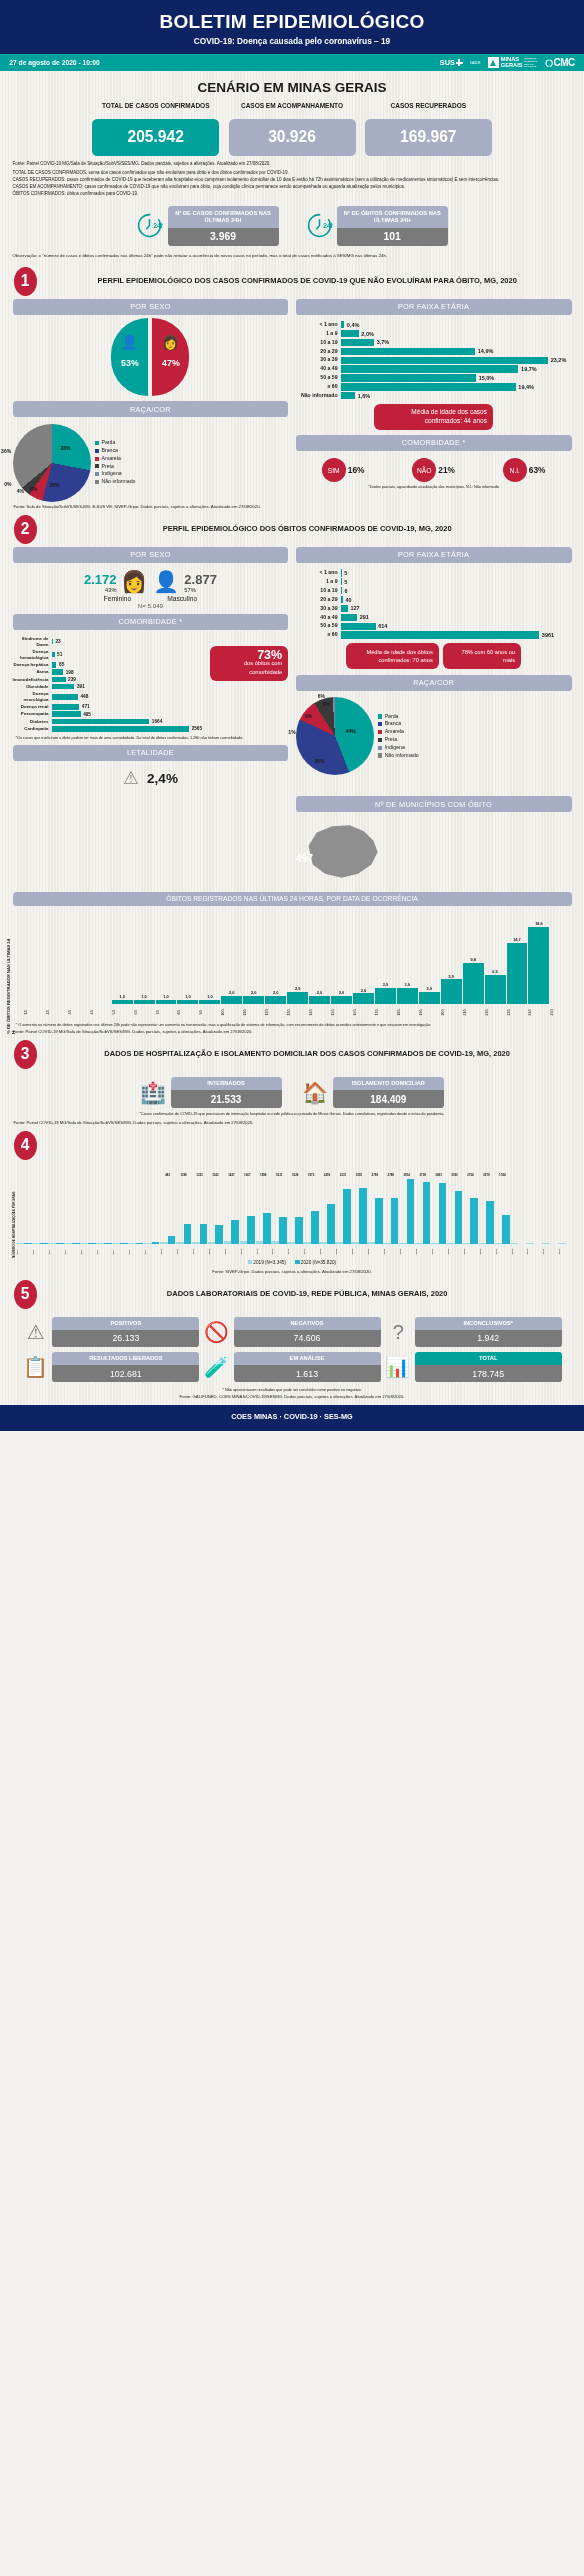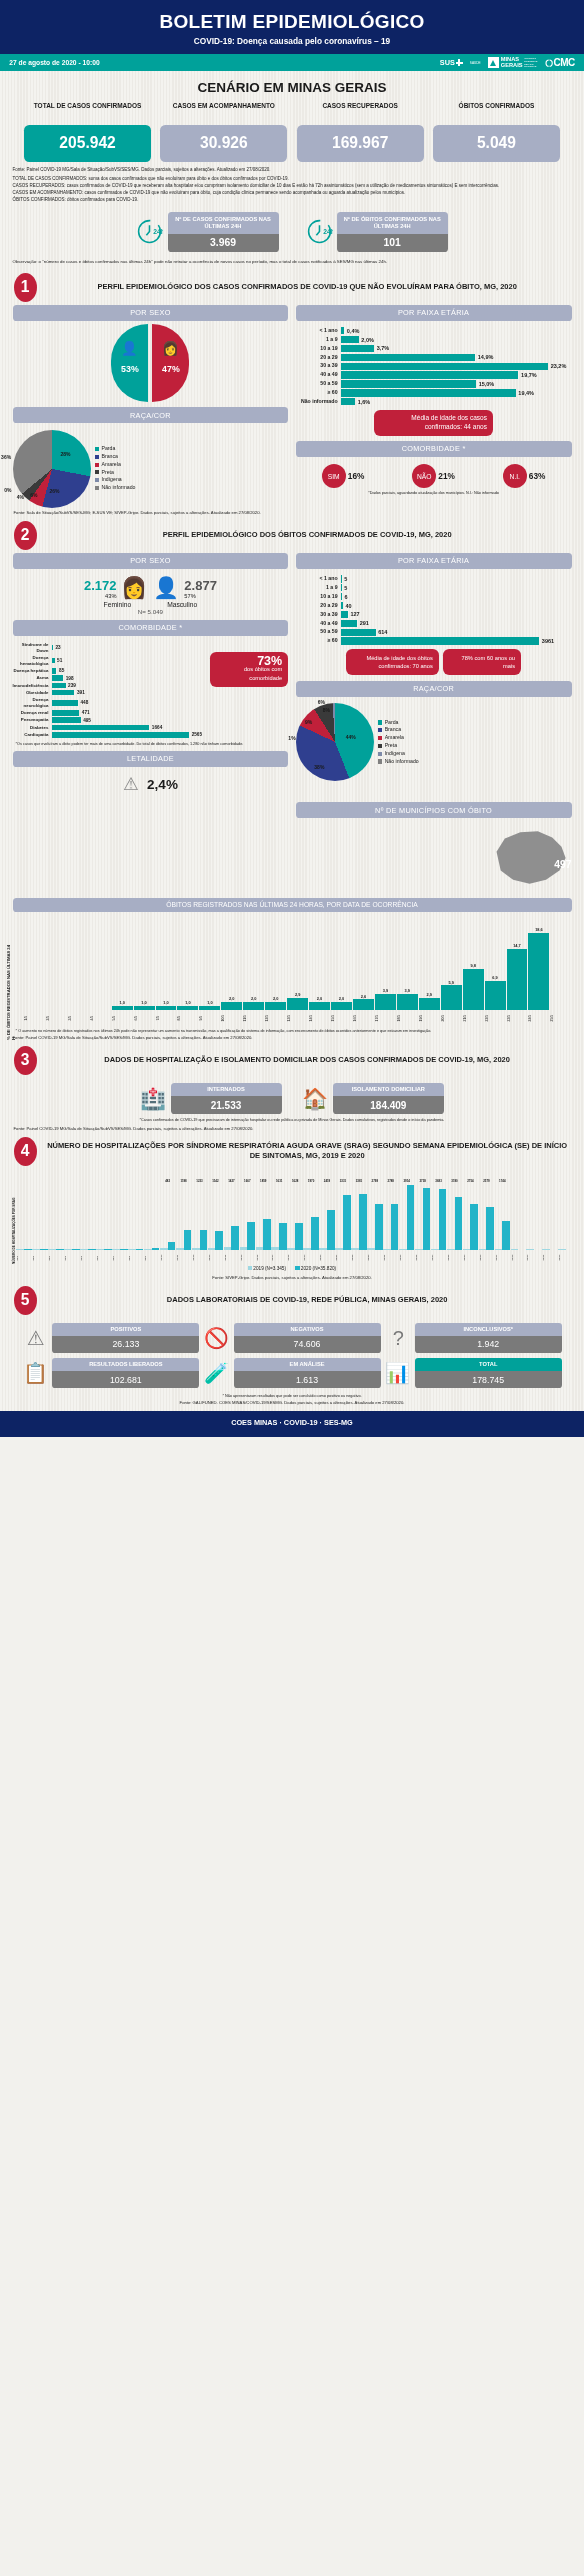--- a/index.html
+++ b/index.html
@@ -42,21 +42,21 @@
   .scenario h3 { font-size: 13.5px; font-weight:bold;
       font-family:"Liberation Sans Narrow","Liberation Sans",sans-serif; }
   .scenario h4 { font-size: 12.5px; font-weight:bold; margin-top:1px;
       font-family:"Liberation Sans Narrow","Liberation Sans",sans-serif;}
 
   
   .kpis { display:flex; justify-content:center; gap:9.3px; padding: 5.2px 11.4px 0; }
   .kpi { width: 127px; text-align:center; }
   .kpi .lab { font-size:6.5px; font-weight:bold; line-height:7.8px; min-height:16.6px;
       font-family:"Liberation Sans Narrow","Liberation Sans",sans-serif; }
-  .kpi .box { margin-top:6px; border-radius:5.2px; color:#fff; font-size:15.6px;
+  .kpi .box { margin-top:0; border-radius:5.2px; color:#fff; font-size:15.6px;
       font-weight:bold; padding:9.3px 0 10.4px; }
   .kpi.teal .box { background:#00a19a; }
   .kpi.grey .box { background:#a7aec4; }
 
   .fineprint { font-size:4.5px; line-height:6.2px; padding: 4.2px 12.5px 0; }
   .fineprint p { margin-bottom: 1px; }
 
   
   .h24row { display:flex; justify-content:center; gap:27px; padding: 7.3px 0 2.1px; }
   .h24 { display:flex; align-items:center; gap:4.2px; }
@@ -123,21 +123,21 @@
   .sex2 { display:flex; justify-content:center; align-items:center; gap:5.2px; padding-top:4.2px;}
   .sex2 .num { font-size:13px; font-weight:bold; color:#00a19a; }
   .sex2 .num.m { color:#555; }
   .sex2 .ic { font-size:21px; }
   .sex2 .ic.f { color:#00a19a; } .sex2 .ic.m { color:#a7aec4; }
   .sex2 .sm { font-size:5.7px; }
   .sexlab { display:flex; justify-content:center; gap:36px; font-size:6.7px; padding-top:1px;}
   .nline { text-align:center; font-size:6.2px; color:#555; }
 
   
-  .mapbox { text-align:right; padding-top:2.1px; position:relative; }
+  .mapbox { text-align:left; padding-top:2.1px; position:relative; }
   .mapnum { position:absolute; left:0; right:0; top:38px; font-size:10.4px; font-weight:bold; color:#fff;}
 
   .letal { display:flex; align-items:center; justify-content:center; gap:8.3px; padding:4.2px 0;}
   .warn { font-size:17.7px; color:#8a8a8a; }
   .letalv { font-size:13.5px; font-weight:bold; }
 
   
   .tsband { background:#a7aec4; color:#fff; text-align:center; font-size:6.7px;
       padding:3.6px 0; margin: 5.2px 12.5px 0; border-radius:3.6px; }
   .tschart { padding: 5.2px 12.5px 0; position:relative; }
@@ -236,24 +236,20 @@
       <div class="box">205.942</div>
     </div>
     <div class="kpi grey">
       <div class="lab">CASOS EM ACOMPANHAMENTO</div>
       <div class="box">30.926</div>
     </div>
     <div class="kpi grey">
       <div class="lab">CASOS RECUPERADOS</div>
       <div class="box">169.967</div>
     </div>
-    <div class="kpi grey">
-      <div class="lab">ÓBITOS CONFIRMADOS</div>
-      <div class="box">5.049</div>
-    </div>
   </div>
 
   <div class="fineprint">
     <p>Fonte: Painel COVID-19 MG/Sala de Situação/SubVS/SES/MG. Dados parciais, sujeitos a alterações. Atualizado em 27/08/2020.</p>
     <p style="margin-top:3.1px">TOTAL DE CASOS CONFIRMADOS: soma dos casos confirmados que não evoluíram para óbito e dos óbitos confirmados por COVID-19.</p>
     <p>CASOS RECUPERADOS: casos confirmados de COVID-19 que receberam alta hospitalar e/ou cumpriram isolamento domiciliar de 10 dias E estão há 72h assintomáticos (sem a utilização de medicamentos sintomáticos) E sem intercorrências.</p>
     <p>CASOS EM ACOMPANHAMENTO: casos confirmados de COVID-19 que não evoluíram para óbito, cuja condição clínica permanece sendo acompanhada ou aguarda atualização pelos municípios.</p>
     <p>ÓBITOS CONFIRMADOS: óbitos confirmados para COVID-19.</p>
   </div>
 
@@ -821,21 +817,20 @@
         <div class="top">ISOLAMENTO DOMICILIAR</div>
         <div class="bot">184.409</div>
       </div>
     </div>
   </div>
   <div class="note" style="padding:4.2px 13.5px 0">*Casos confirmados de COVID-19 que precisaram de internação hospitalar ou rede pública ou privada de Minas Gerais. Dados cumulativos, registrados desde o início da pandemia.</div>
   <div class="srcline">Fonte: Painel COVID-19 MG/Sala de Situação/SubVS/SES/MG. Dados parciais, sujeitos a alterações. Atualizado em 27/08/2020.</div>
 
   <div class="sect">
     <div class="badge">4</div>
-    <h5>NÚMERO DE HOSPITALIZAÇÕES POR SÍNDROME RESPIRATÓRIA AGUDA GRAVE (SRAG) SEGUNDO SEMANA EPIDEMIOLÓGICA (SE) DE INÍCIO DE SINTOMAS, MG, 2019 E 2020</h5>
   </div>
   <div class="sragwrap">
     <div style="display:flex">
       <div style="writing-mode:vertical-rl;transform:rotate(180deg);font-size:3.1px;font-weight:bold;padding-right:2.1px">NÚMERO DE HOSPITALIZAÇÕES POR SRAG</div>
       <div style="flex:1">
         <div class="sragbars" id="srag-bars">
             <div class="sragcol">
               <div class="v"></div>
               <div style="display: flex; align-items: flex-end; gap: 0px; width: 100%; height: 67px;">
                 <div class="b2" style="height: 0.7px;"></div>

